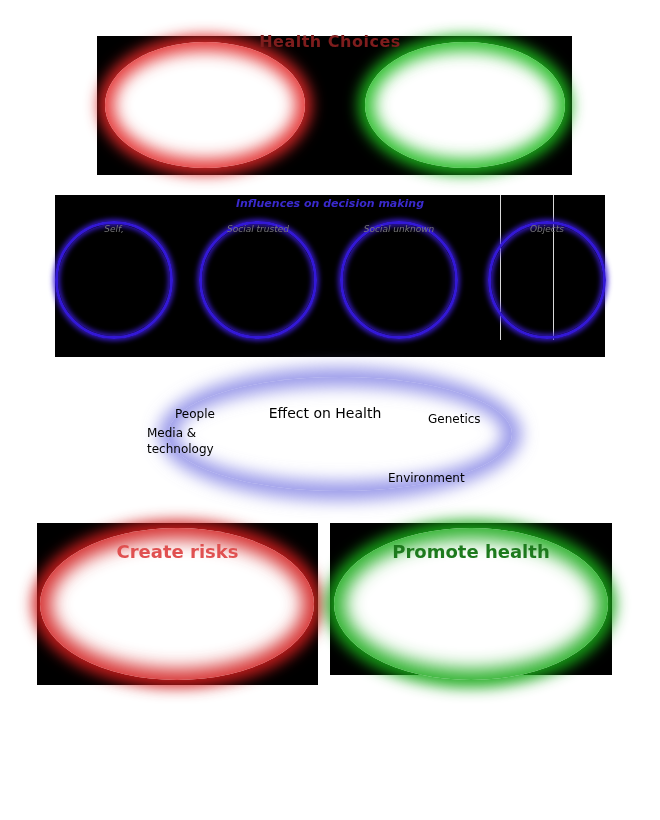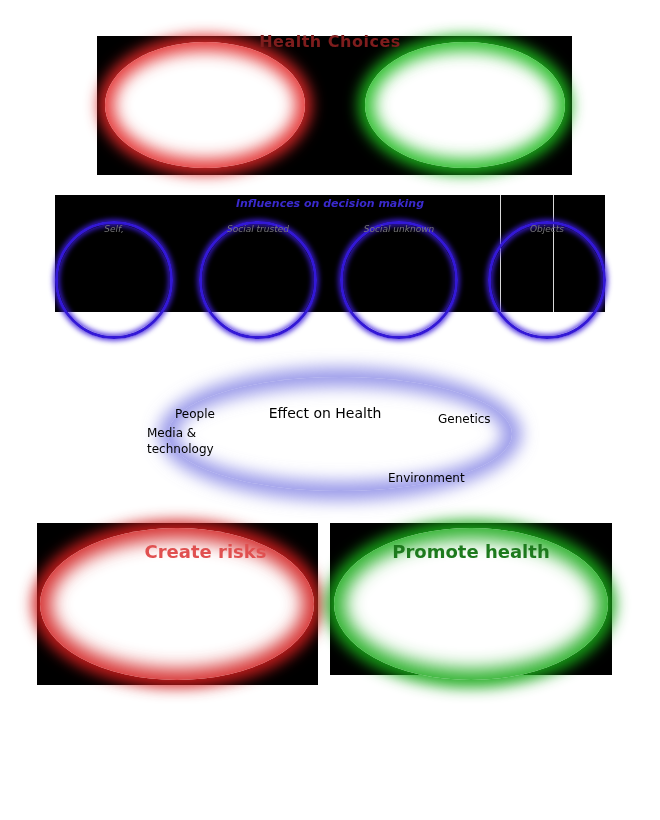--- a/index.html
+++ b/index.html
@@ -25,21 +25,21 @@
   .choice-left{
     left:8px;top:6px;width:200px;height:126px;
     box-shadow:0 0 14px 7px rgba(225,40,40,.9), inset 0 0 16px 9px rgba(225,40,40,.9);
   }
   .choice-right{
     left:268px;top:6px;width:200px;height:126px;
     box-shadow:0 0 14px 7px rgba(30,185,30,.9), inset 0 0 16px 9px rgba(30,185,30,.9);
   }
 
   
-  .panel-influences{left:55px;top:195px;width:550px;height:117px;}
+  .panel-influences{left:55px;top:195px;width:550px;height:162px;}
   .influences-title{
     position:absolute;left:0;top:2px;width:100%;text-align:center;
     color:#3a2acd;font-weight:bold;font-style:italic;font-size:11px;
     z-index:3;
   }
   .influence{position:absolute;top:26px;width:118px;height:118px;}
   .influence-circle{
     position:absolute;left:0;top:0;width:112px;height:112px;
     border:3px solid #3318d6;border-radius:50%;
     box-shadow:0 0 5px 2px rgba(62,30,220,.85), inset 0 0 5px 2px rgba(62,30,220,.85);
@@ -65,39 +65,39 @@
   }
   .effect-title{
     position:absolute;left:155px;top:405px;width:340px;text-align:center;
     color:#000;font-size:14px;z-index:2;
   }
   .small-label{
     position:absolute;color:#000;font-size:12px;z-index:2;
   }
   .lbl-people{left:175px;top:407px;}
   .lbl-media{left:147px;top:425px;width:58px;line-height:1.35;}
-  .lbl-genetics{left:438px;top:412px;}
+  .lbl-genetics{left:428px;top:412px;}
   .lbl-environment{left:388px;top:471px;}
 
   
   .panel-risk{left:37px;top:523px;width:281px;height:162px;}
   .panel-health{left:330px;top:523px;width:282px;height:152px;}
   .risk-ellipse{
     left:3px;top:5px;width:274px;height:152px;
     box-shadow:0 0 14px 8px rgba(210,30,30,.9), inset 0 0 18px 11px rgba(210,30,30,.9);
   }
   .health-ellipse{
     left:4px;top:5px;width:274px;height:152px;
     box-shadow:0 0 14px 8px rgba(25,170,25,.9), inset 0 0 18px 11px rgba(25,170,25,.9);
   }
   .outcome-title{
     position:absolute;left:0;top:18px;width:100%;text-align:center;
     font-size:18px;font-weight:bold;z-index:2;
   }
-  .risk-title{color:#e05050;margin-left:28px;}
+  .risk-title{color:#e05050;}
   .health-title{color:#1d7a1d;}
 </style>
 </head>
 <body>
 
 <div class="page">
 
   <div class="title-health">Health Choices</div>
   <div class="panel panel-choices">
     <div class="glow-ellipse choice-left"></div>

